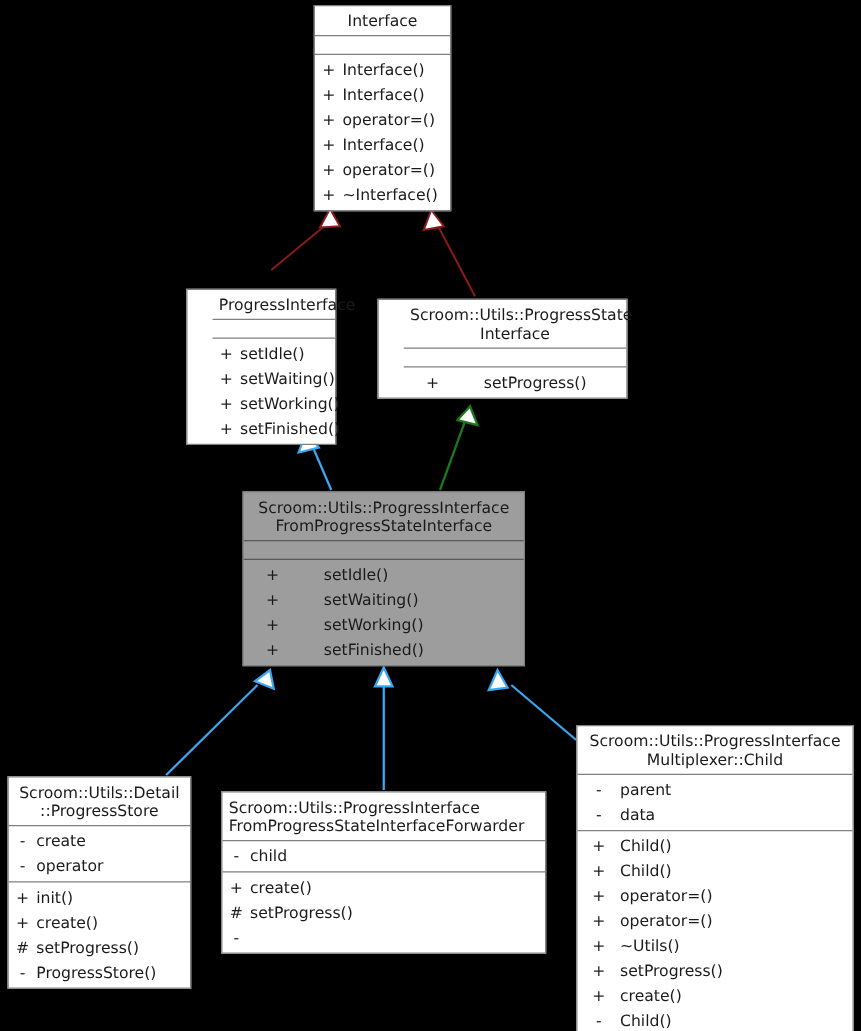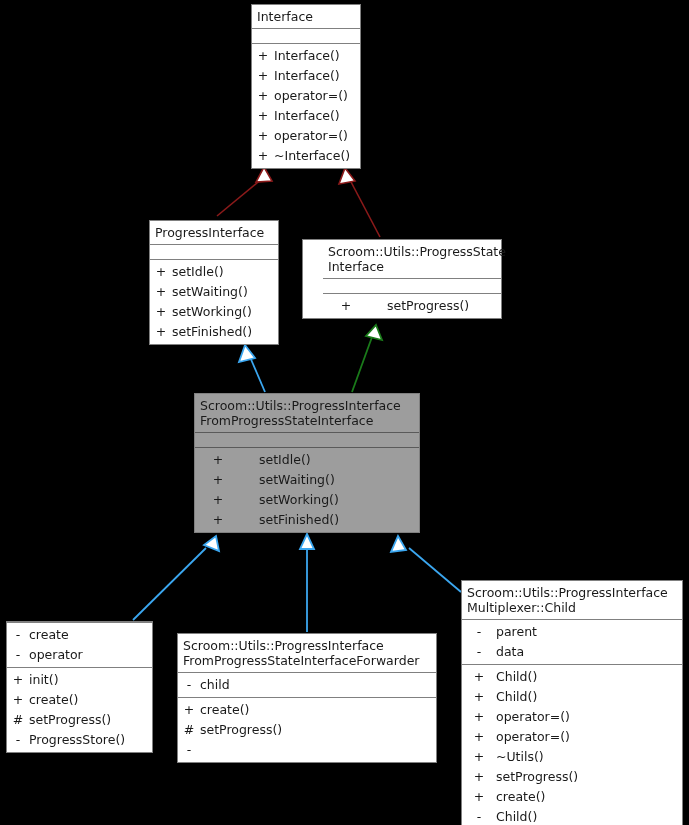--- a/index.html
+++ b/index.html
@@ -33,21 +33,21 @@
   .node.highlight {
     background: #9d9d9d;
   }
   .node.highlight .compartment {
     border-top-color: #5a5a5a;
   }
   .node.highlight .title {
     color: #1a1a1a;
   }
   .title {
-    text-align: left;
+    text-align: center;
     font-size: 12.5px;
     line-height: 15px;
     padding: 4px 5px 4px 5px;
     white-space: pre-line;
   }
   .title.left {
     text-align: left;
   }
   .compartment {
     border-top: 1px solid #808080;
@@ -157,21 +157,21 @@
           <span class="vis">+</span>
           <span class="mname">operator=()</span>
         </div>
       <div class="member">
           <span class="vis">+</span>
           <span class="mname">~Interface()</span>
         </div>
     </div>
   </div>
 
-  <div class="node" style="left:149px; top:220px; width:130px;">
+  <div class="node" style="left:149px; top:231px; width:120px;padding-left:20px;">
     <div class="title">ProgressInterface</div>
     <div class="compartment empty"></div>
     <div class="compartment">
       <div class="member">
           <span class="vis">+</span>
           <span class="mname">setIdle()</span>
         </div>
       <div class="member">
           <span class="vis">+</span>
           <span class="mname">setWaiting()</span>
@@ -217,20 +217,22 @@
           <span class="mname">setWorking()</span>
         </div>
       <div class="member center">
           <span class="vis">+</span>
           <span class="mname">setFinished()</span>
         </div>
     </div>
   </div>
 
   <div class="node" style="left:6px; top:621px; width:147px;">
+    <div class="title">Scroom::Utils::Detail
+::ProgressStore</div>
     <div class="compartment">
       <div class="member">
           <span class="vis">-</span>
           <span class="mname">create</span>
         </div>
       <div class="member">
           <span class="vis">-</span>
           <span class="mname">operator</span>
         </div>
     </div>

